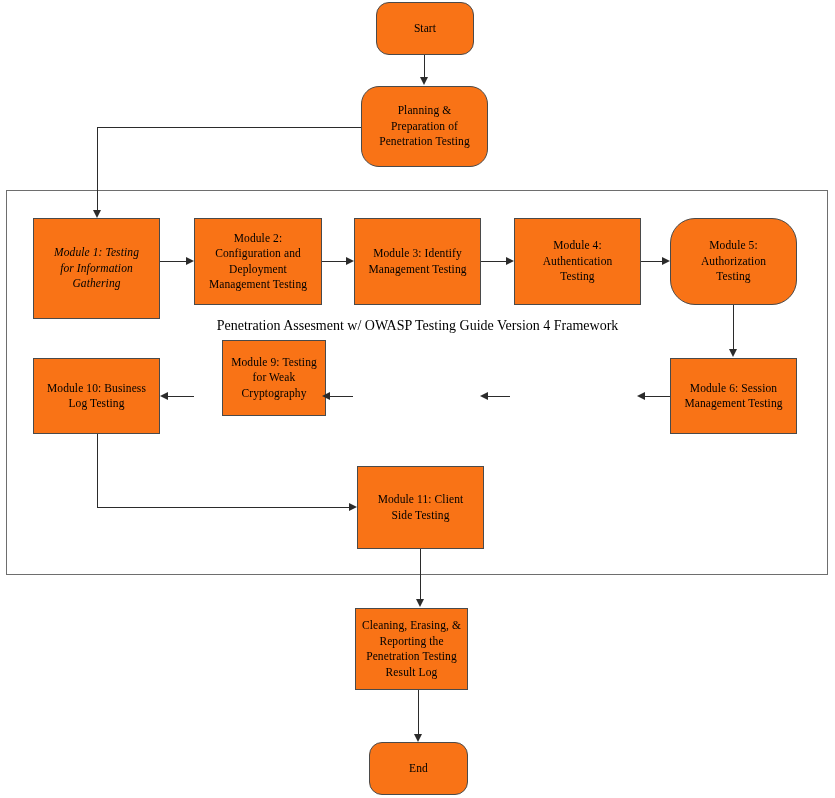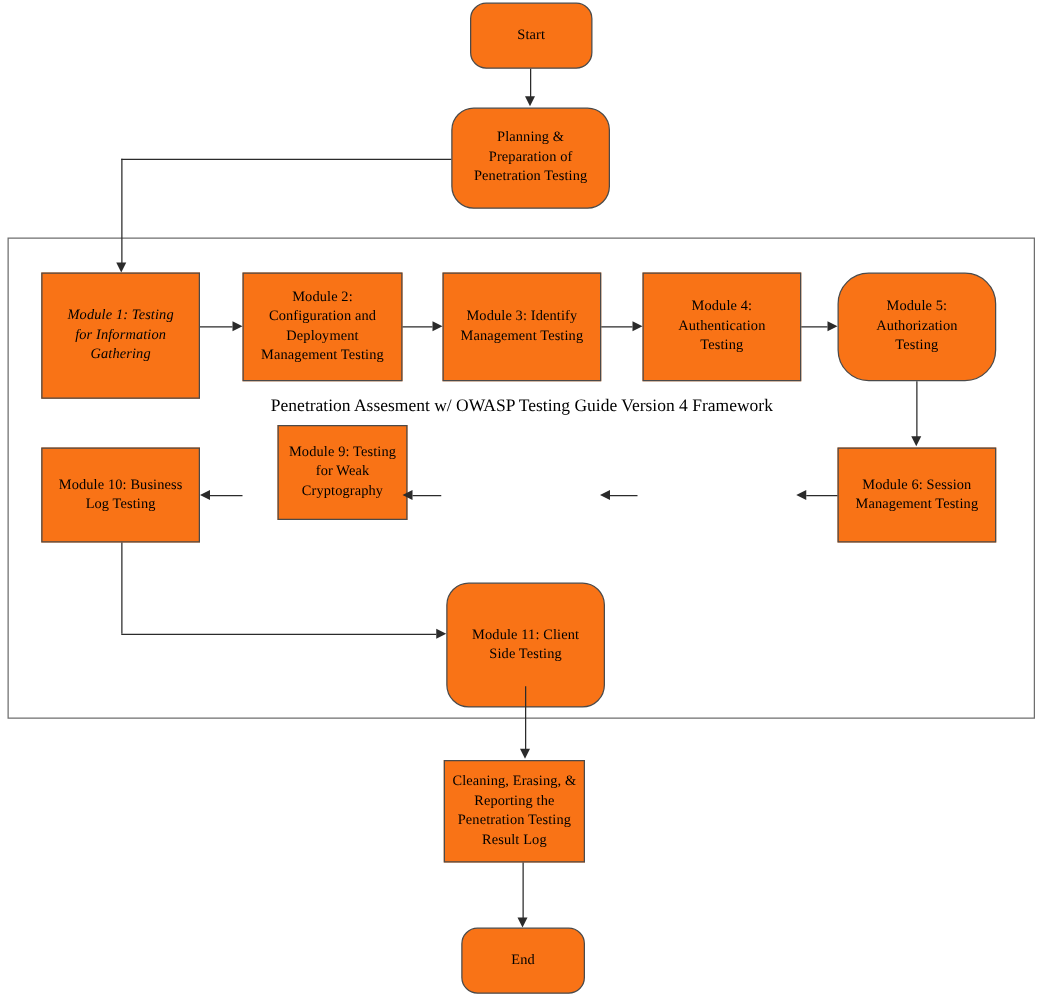--- a/index.html
+++ b/index.html
@@ -158,21 +158,21 @@
   <div class="seg seg-h" style="left:330px; top:396px; width:23px;"></div>
   <div class="arrowhead ah-left" style="left:322px; top:392px;"></div>
 
   <div class="seg seg-h" style="left:168px; top:396px; width:26px;"></div>
   <div class="arrowhead ah-left" style="left:160px; top:392px;"></div>
 
   <div class="seg seg-v" style="left:97px; top:434px; height:73px;"></div>
   <div class="seg seg-h" style="left:97px; top:507px; width:252px;"></div>
   <div class="arrowhead ah-right" style="left:349px; top:503px;"></div>
 
-  <div class="node" style="left:357px; top:466px; width:127px; height:100px;border-radius:18px;">Module 11: Client
+  <div class="node" style="left:357px; top:466px; width:127px; height:83px;">Module 11: Client
 Side Testing</div>
 
   <div class="seg seg-v" style="left:420px; top:549px; height:51px;"></div>
   <div class="arrowhead ah-down" style="left:416px; top:599px;"></div>
 
   <div class="node" style="left:355px; top:608px; width:113px; height:82px;">Cleaning, Erasing, &amp;
 Reporting the
 Penetration Testing
 Result Log</div>
 

